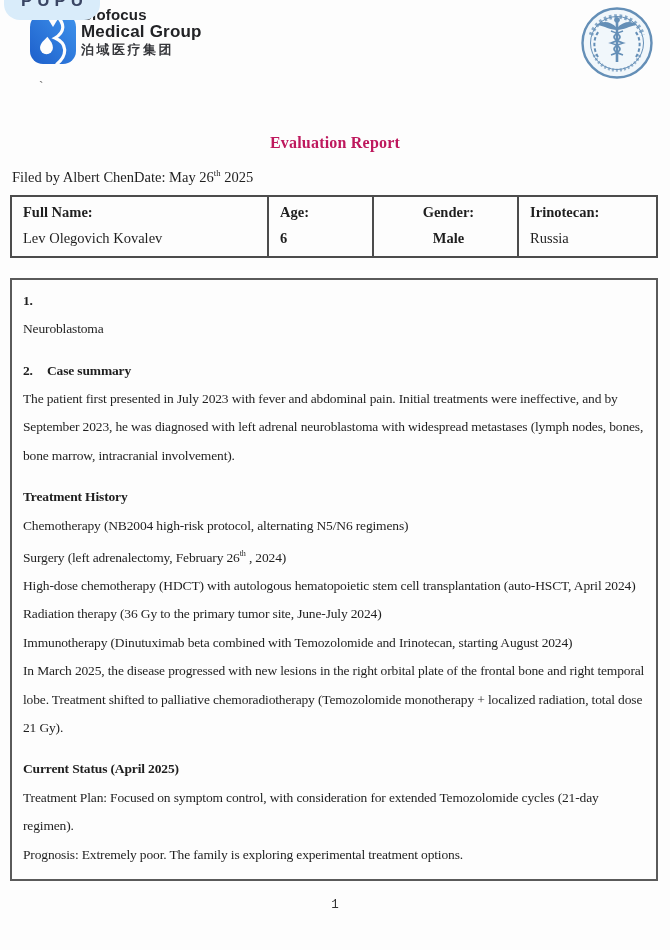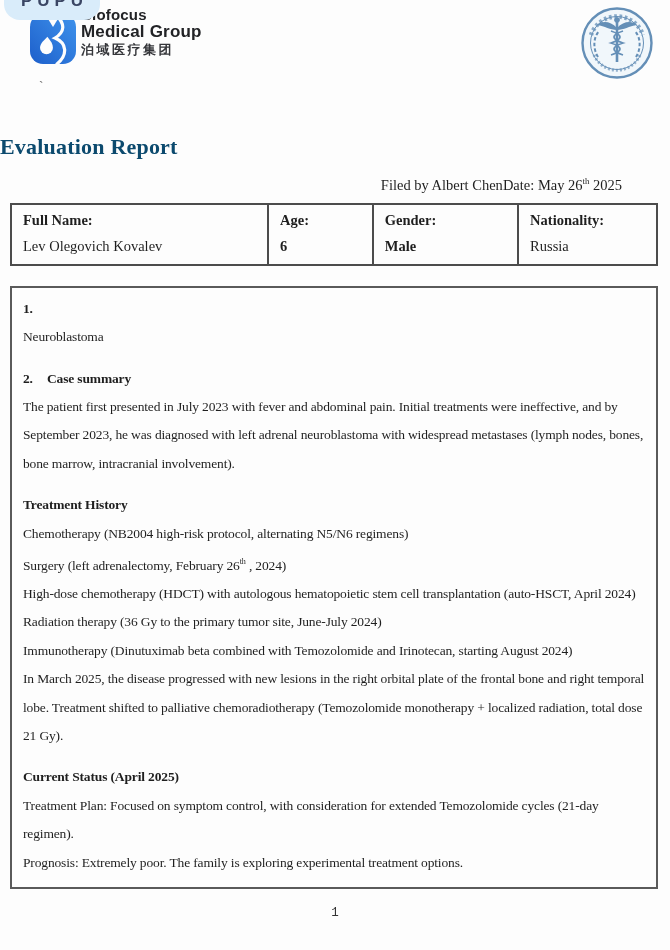--- a/index.html
+++ b/index.html
@@ -42,47 +42,48 @@
   .seal { position: absolute; right: 15px; top: 5px; opacity: .85; }
 
   .stray-mark {
     position: absolute; left: 39px; top: 78px;
     color: #6b6b6b; font-size: 13px;
   }
 
   
   h1.title {
     margin-top: 56px;
-    font-size: 22px; font-weight: 700;
-    letter-spacing: .2px; color: #0c4a6e;
+    text-align: center;
+    font-size: 16px; font-weight: 700;
+    letter-spacing: .2px; color: #be185d;
   }
   .meta-row {
     margin: 16px 12px 0 12px;
-    display: flex; justify-content: flex-end; align-items: baseline;
+    display: flex; justify-content: flex-start; align-items: baseline;
     font-size: 14.5px;
   }
   .meta-row .date { padding-right: 36px; }
   sup { font-size: .6em; }
 
   
   table.info-table {
     margin: 9px 12px 0 10px;
     width: 648px;
     border-collapse: collapse;
     table-layout: fixed;
   }
   table.info-table td {
     border: 2px solid #4c4c4c;
     vertical-align: top;
     padding: 7px 5px 9px 11px;
     font-size: 14.5px;
     margin-left: 36px;
   }
   td.c1 { width: 39.8%; } td.c2 { width: 16.2%; }
-  td.c3 { width: 22.5%; } td.c4 { width: 21.5%; }
+  td.c3 { width: 22.5%; text-align: center; } td.c4 { width: 21.5%; }
   .cell-label { font-weight: 700; margin-bottom: 9px; }
   .cell-value { font-weight: 400; }
   .cell-value.bold { font-weight: 700; }
 
   
   .main-box {
     margin: 20px 12px 0 10px;
     width: 648px;
     min-height: 596px;
     border: 2px solid #5a5a5a;
@@ -182,21 +183,21 @@
     </td>
     <td class="c2">
       <div class="cell-label">Age:</div>
       <div class="cell-value bold">6</div>
     </td>
     <td class="c3">
       <div class="cell-label">Gender:</div>
       <div class="cell-value bold">Male</div>
     </td>
     <td class="c4">
-      <div class="cell-label">Nationality:</div>
+      <div class="cell-label">Irinotecan:</div>
       <div class="cell-value">Russia</div>
     </td>
   </tr>
 </tbody>
   </table>
 
 <div class="main-box">
 
   <div class="sec-heading">
     <span class="num">1.</span>

